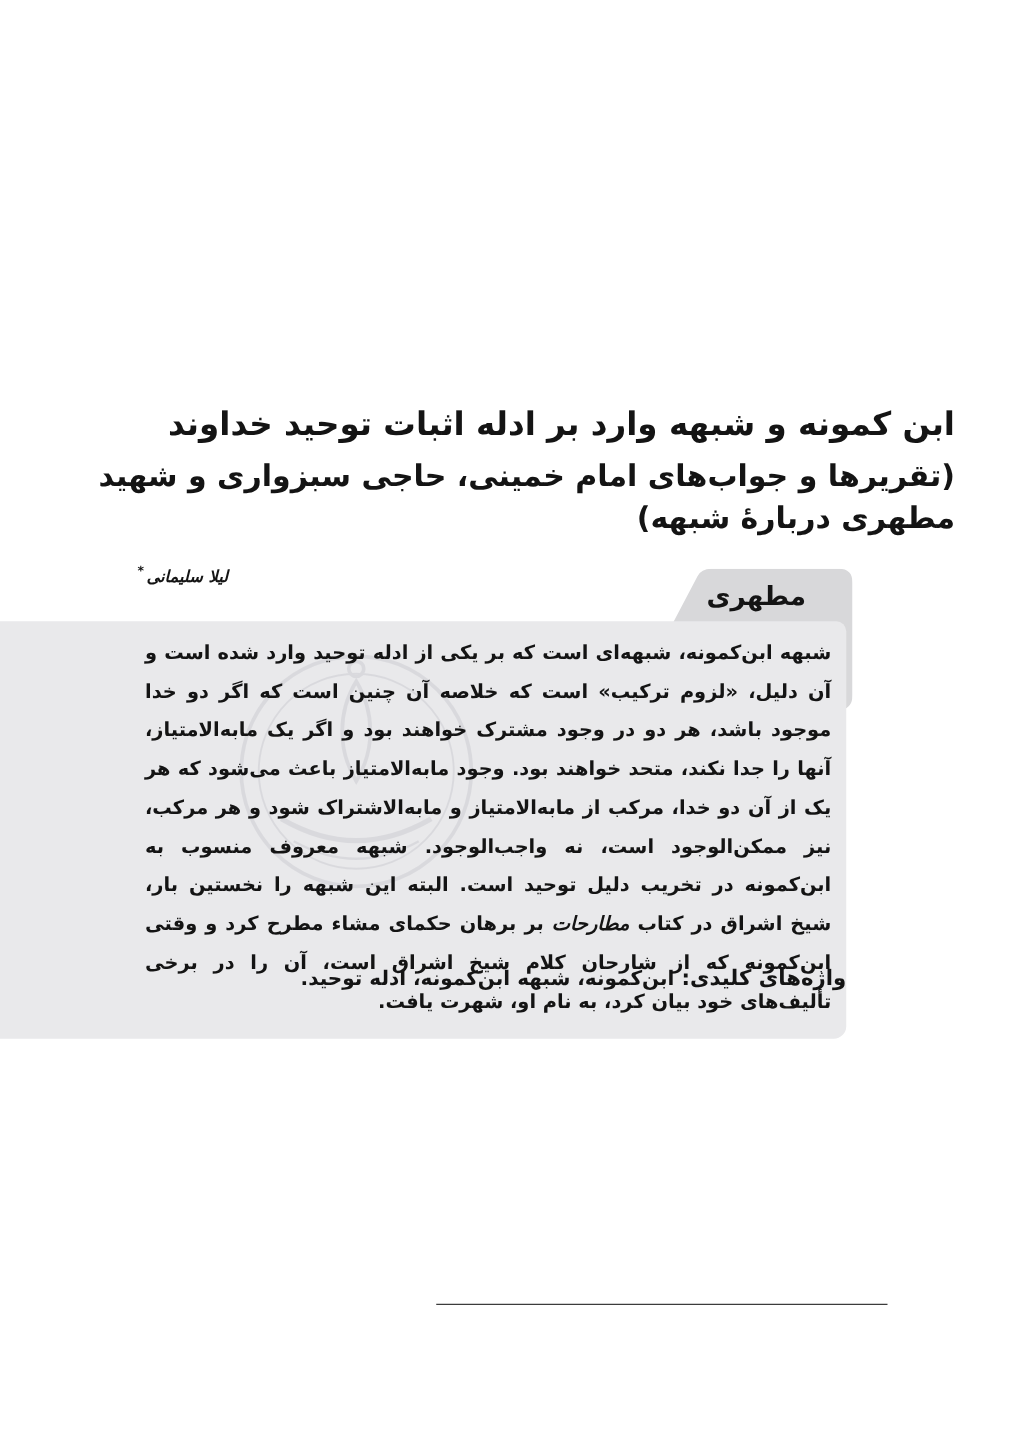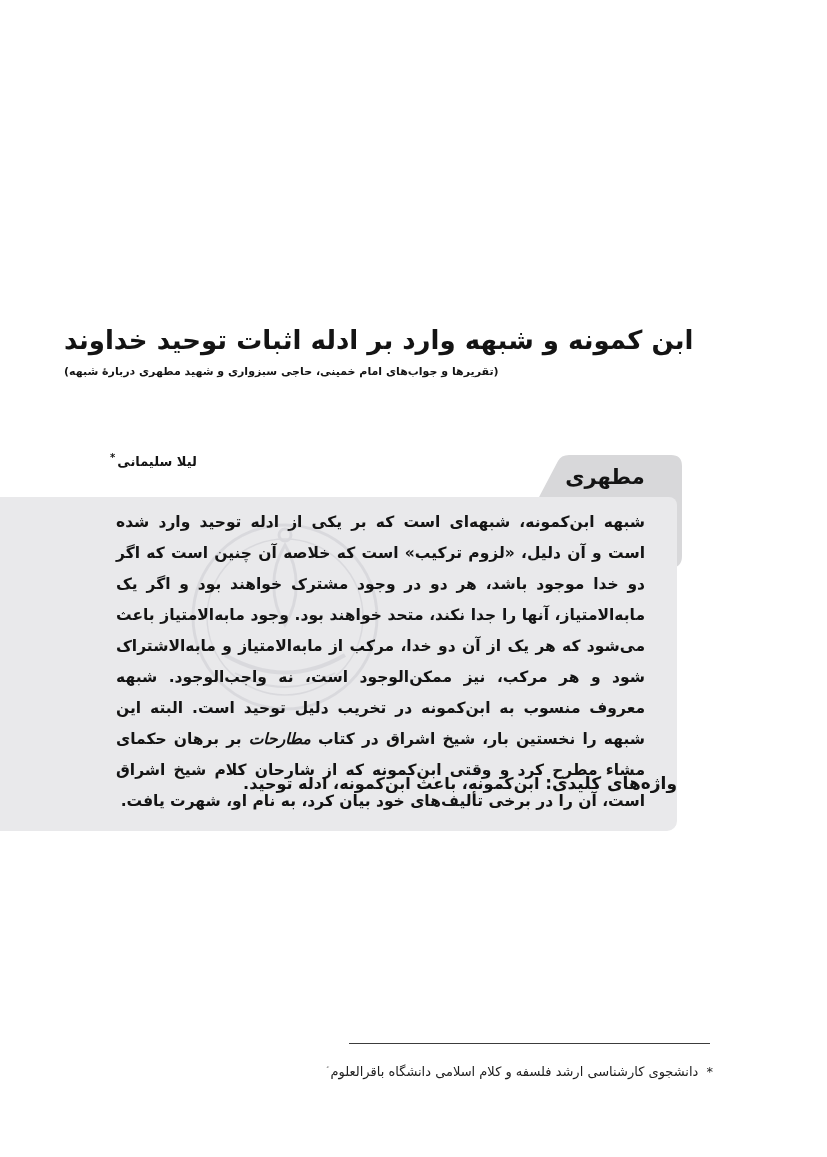--- a/index.html
+++ b/index.html
@@ -13,49 +13,49 @@
     width:827px;height:1157px;
     background:#ffffff;
     overflow:hidden;
     direction:rtl;
     font-family:"DejaVu Sans", sans-serif;
     color:var(--text);
   }
   
   .title-block{
     position:absolute;top:322px;left:64px;width:700px;
-    text-align:left;
+    text-align:right;
   }
   .title-block h1{
     margin:0;font-size:26px;line-height:1.4;font-weight:700;
   }
   .title-block h2{
-    margin:7px 0 0;font-size:11px;line-height:1.35;font-weight:700;
+    margin:7px 0 0;font-size:24px;line-height:1.35;font-weight:700;
   }
   
   .author-line{
     position:absolute;top:452px;left:110px;
-    font-size:13px;font-weight:700;white-space:nowrap;
+    font-size:13px;font-weight:700;white-space:nowrap;font-style:italic;
   }
   .author-line sup{font-size:10px;margin-right:2px;}
   
   .abstract-tab-svg{
     position:absolute;top:455px;left:530px;width:152px;height:113px;
   }
   .abstract-heading{
     position:absolute;top:461px;left:540px;width:130px;
     text-align:center;font-size:21px;font-weight:700;line-height:32px;
   }
   
   .abstract-panel{
     position:absolute;top:497px;left:0;width:677px;min-height:250px;
     background:var(--abstract-box-bg);
     border-radius:0 8px 10px 0;
     box-sizing:border-box;
-    padding:10px 32px 14px 116px;
+    padding:10px 12px 14px 116px;
   }
   .abstract-text{
     position:relative;z-index:2;
     margin:0;font-size:15.5px;font-weight:700;line-height:31px;
     text-align:justify;
   }
   .abstract-text i{font-style:italic;}
   .watermark{
     position:absolute;top:8px;left:180px;width:210px;height:235px;
     opacity:0.12;z-index:1;pointer-events:none;
@@ -106,23 +106,18 @@
         <circle cx="105" cy="30" r="6"></circle>
         <path d="M 45 150 Q 105 185 165 150" stroke-width="4"></path>
         <path d="M 55 168 Q 105 196 155 168" stroke-width="2"></path>
       </g>
     </svg>
     <p class="abstract-text"><span>شبهه ابن‌کمونه، شبهه‌ای است که بر یکی از ادله توحید وارد شده است و آن دلیل، «لزوم ترکیب» است که خلاصه آن چنین است که اگر دو خدا موجود باشد، هر دو در وجود مشترک خواهند بود و اگر یک مابه‌الامتیاز، آنها را جدا نکند، متحد خواهند بود. وجود مابه‌الامتیاز باعث می‌شود که هر یک از آن دو خدا، مرکب از مابه‌الامتیاز و مابه‌الاشتراک شود و هر مرکب، نیز ممکن‌الوجود است، نه واجب‌الوجود. شبهه معروف منسوب به ابن‌کمونه در تخریب دلیل توحید است. البته این شبهه را نخستین بار، شیخ اشراق در کتاب </span><i>مطارحات</i><span> بر برهان حکمای مشاء مطرح کرد و وقتی ابن‌کمونه که از شارحان کلام شیخ اشراق است، آن را در برخی تألیف‌های خود بیان کرد، به نام او، شهرت یافت.</span></p>
   </section>
 
   <p class="keywords-line">
     <strong class="keywords-label">واژه‌های کلیدی:</strong>
-    <span>ابن‌کمونه، باعث ابن‌کمونه، ادله توحید.</span>
+    <span>ابن‌کمونه، شبهه ابن‌کمونه، ادله توحید.</span>
   </p>
 
   <div class="footnote-rule"></div>
-  <p class="footnote-line">
-    <span class="marker">*</span>
-    <span>دانشجوی کارشناسی ارشد فلسفه و کلام اسلامی دانشگاه باقرالعلوم</span>
-    <span class="honorific">ؑ</span>
-  </p>
 
 </div>
 
 </body></html>

